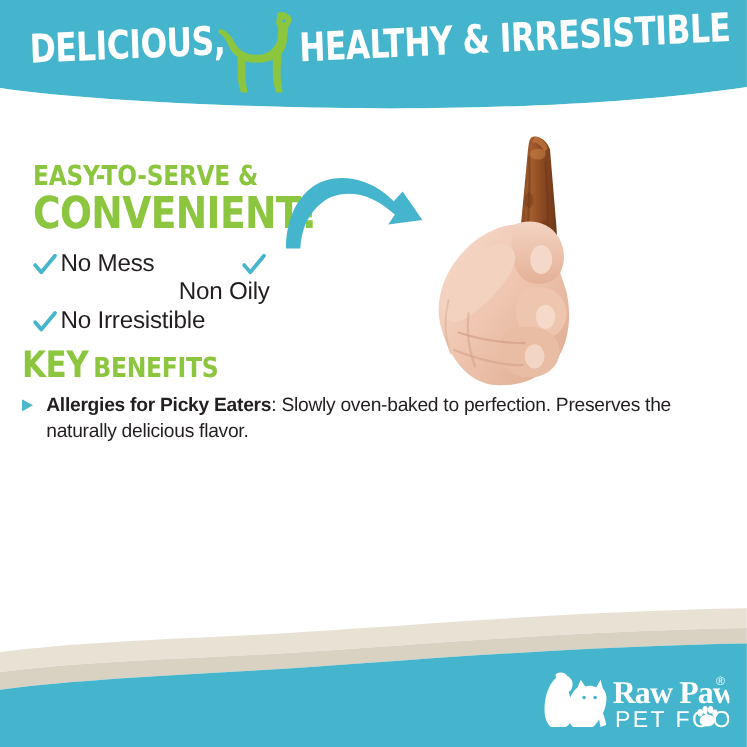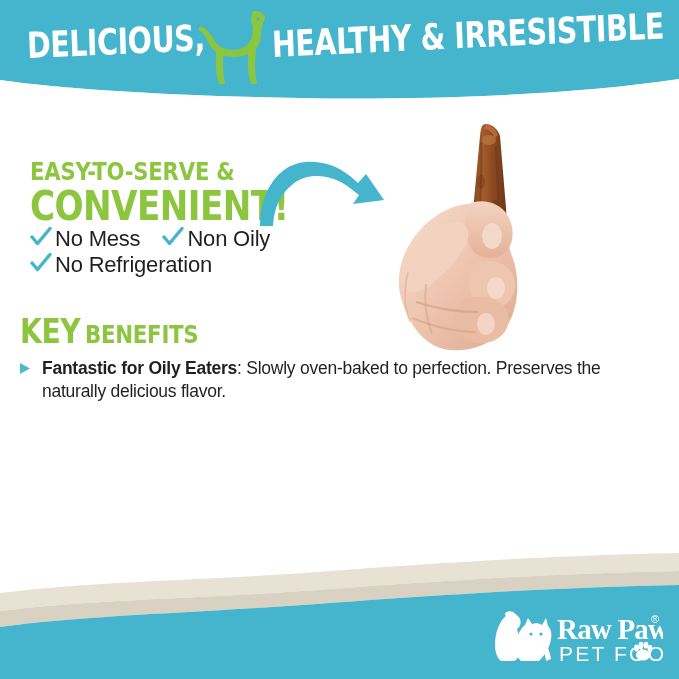--- a/index.html
+++ b/index.html
@@ -44,21 +44,21 @@
     font-size:36px;
     transform:scaleX(0.88) rotate(-2.4deg);
   }
   #dog-silhouette {
     position:absolute;
     left:198px; top:6px;
     width:72px; height:84px;
   }
 
   
-  #convenient-block { position:absolute; left:30px; top:157px; width:340px; }
+  #convenient-block { position:absolute; left:30px; top:145px; width:340px; }
   #easy-to-serve {
     color:#8cc63f;
     font-family:"Liberation Sans Narrow","DejaVu Sans Condensed","Liberation Sans",sans-serif;
     font-weight:bold;
     font-size:25px;
     letter-spacing:-0.2px;
     text-transform:uppercase;
     transform:scaleX(0.94);
     transform-origin:left center;
     white-space:nowrap;
@@ -73,29 +73,29 @@
     margin-top:1px;
     text-transform:uppercase;
     transform:scaleX(0.95);
     transform-origin:left center;
     white-space:nowrap;
   }
 
   
   #feature-list { position:absolute; left:30px; top:226px; width:300px; }
   .feature-row { display:flex; align-items:baseline; gap:0px; }
-  .feature-item { display:flex; align-items:flex-start; white-space:nowrap; }
+  .feature-item { display:flex; align-items:flex-end; white-space:nowrap; }
   .check-icon { width:22px; height:22px; flex:0 0 22px; margin-right:3px; }
   .feature-label {
     font-size:22px;
     color:#231f20;
     font-family:"Liberation Sans", sans-serif;
     letter-spacing:-0.2px;
   }
-  #feature-nonoily { margin-left:22px; }
+  #feature-nonoily { margin-left:22px;flex-direction:column; }
 
   
   #curved-arrow { position:absolute; left:258px; top:160px; width:132px; height:68px; }
 
   
   #product-photo { position:absolute; left:382px; top:112px; width:200px; height:248px; }
 
   
   #key-benefits-heading {
     position:absolute; left:20px; top:312px;
@@ -175,21 +175,21 @@
         <path d="M2,11 L7.5,17.5 L20,2.5" stroke="#44b5cc" stroke-width="3.4" fill="none" stroke-linecap="round" stroke-linejoin="round"></path>
       </svg>
       <span class="feature-label">Non Oily</span>
     </div>
   </div>
   <div class="feature-row">
     <div class="feature-item">
       <svg class="check-icon" viewBox="0 0 22 22">
         <path d="M2,11 L7.5,17.5 L20,2.5" stroke="#44b5cc" stroke-width="3.4" fill="none" stroke-linecap="round" stroke-linejoin="round"></path>
       </svg>
-      <span class="feature-label">No Refrigeration</span>
+      <span class="feature-label">No Irresistible</span>
     </div>
   </div>
 </div>
 
 <svg id="curved-arrow" viewBox="0 0 132 68">
   <path d="M2,66 C2,42 10,22 26,10 C44,-3 72,0 92,16 L100,23 L108,14 L126,40 L95,44 L101,35 L92,28
            C74,14 50,12 35,24 C22,34 16,48 15,66 Z" fill="#44b5cc"></path>
 </svg>
 
 <svg id="product-photo" viewBox="0 0 200 248">
@@ -252,21 +252,21 @@
 </div>
 
 <div id="benefits-list">
   <div class="benefit-item">
     <div class="benefit-bullet">
       <svg width="10" height="11" viewBox="0 0 10 11">
           <path d="M0,0 L10,5.5 L0,11 Z" fill="#4fb8cc"></path>
         </svg>
     </div>
     <div class="benefit-text">
-      <span class="benefit-lead">Fantastic for Oily Eaters</span><span>: Slowly oven-baked to perfection. Preserves the naturally delicious flavor.</span>
+      <span class="benefit-lead">Allergies for Picky Eaters</span><span>: Slowly oven-baked to perfection. Preserves the naturally delicious flavor.</span>
     </div>
   </div>
 
 
 </div>
 
 <svg id="footer-waves" viewBox="0 0 679 134">
   <path d="M0,48 C90,36 200,36 330,26 C440,18 560,10 679,8 L679,26 C560,28 440,36 330,44 C200,54 90,54 0,66 Z" fill="#e8e2d5"></path>
   <path d="M0,66 C90,54 200,54 330,44 C440,36 560,28 679,26 L679,40 C560,42 440,50 330,58 C200,68 90,70 0,82 Z" fill="#d9d2c3"></path>
   <path d="M0,82 C90,70 200,68 330,58 C440,50 560,42 679,40 L679,134 L0,134 Z" fill="#44b5cc"></path>

